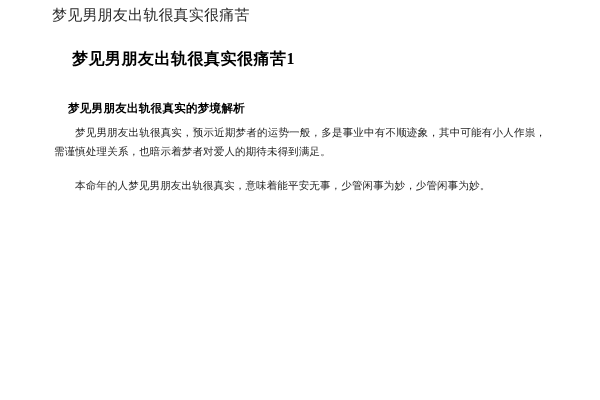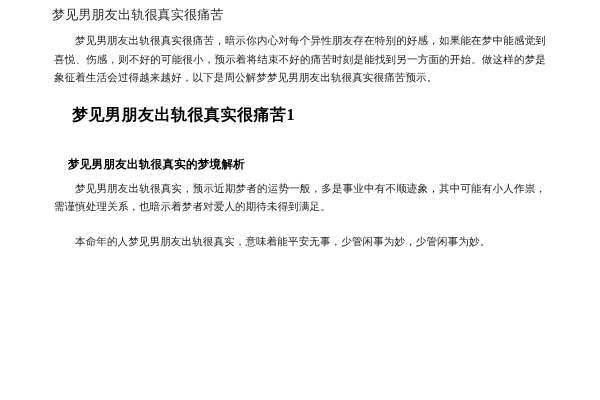--- a/index.html
+++ b/index.html
@@ -15,25 +15,25 @@
     overflow: hidden;
   }
   .page {
     width: 600px;
     height: 400px;
     box-sizing: border-box;
     padding: 8px 52px 0 52px;
     position: relative;
   }
   .doc-header {
-    font-size: 13px;
+    font-size: 15px;
     line-height: 14px;
     color: #2b2b2b;
     letter-spacing: 0.2px;
-    margin-bottom: 10px;
+    margin-bottom: 24px;
     white-space: nowrap;
   }
   .para {
     font-size: 10.5px;
     line-height: 18.5px;
     text-align: justify;
     text-justify: inter-ideograph;
     color: #1e1e1e;
     margin: 0 0 4px 0;
     letter-spacing: 0.15px;
@@ -64,21 +64,20 @@
 </style>
 </head>
 <body>
 
 <div class="page">
 
   <div class="doc-header">梦见男朋友出轨很真实很痛苦</div>
 
   <div class="body-block">
 
-    <p class="para indent">梦见男朋友出轨很真实很痛苦，暗示你内心对每个异性朋友存在特别的好感，如果能在梦中能感觉到喜悦、伤感，则不好的可能很小，预示着将结束不好的痛苦时刻是能找到另一方面的开始。做这样的梦是象征着生活会过得越来越好，以下是周公解梦梦见男朋友出轨很真实很痛苦预示。</p>
 
     <h1 class="title-h1">梦见男朋友出轨很真实很痛苦1</h1>
 
     <h2 class="heading-h2">梦见男朋友出轨很真实的梦境解析</h2>
 
     <p class="para indent">梦见男朋友出轨很真实，预示近期梦者的运势一般，多是事业中有不顺迹象，其中可能有小人作祟，需谨慎处理关系，也暗示着梦者对爱人的期待未得到满足。</p>
 
     <div class="spacer-sm"></div>
 
 

